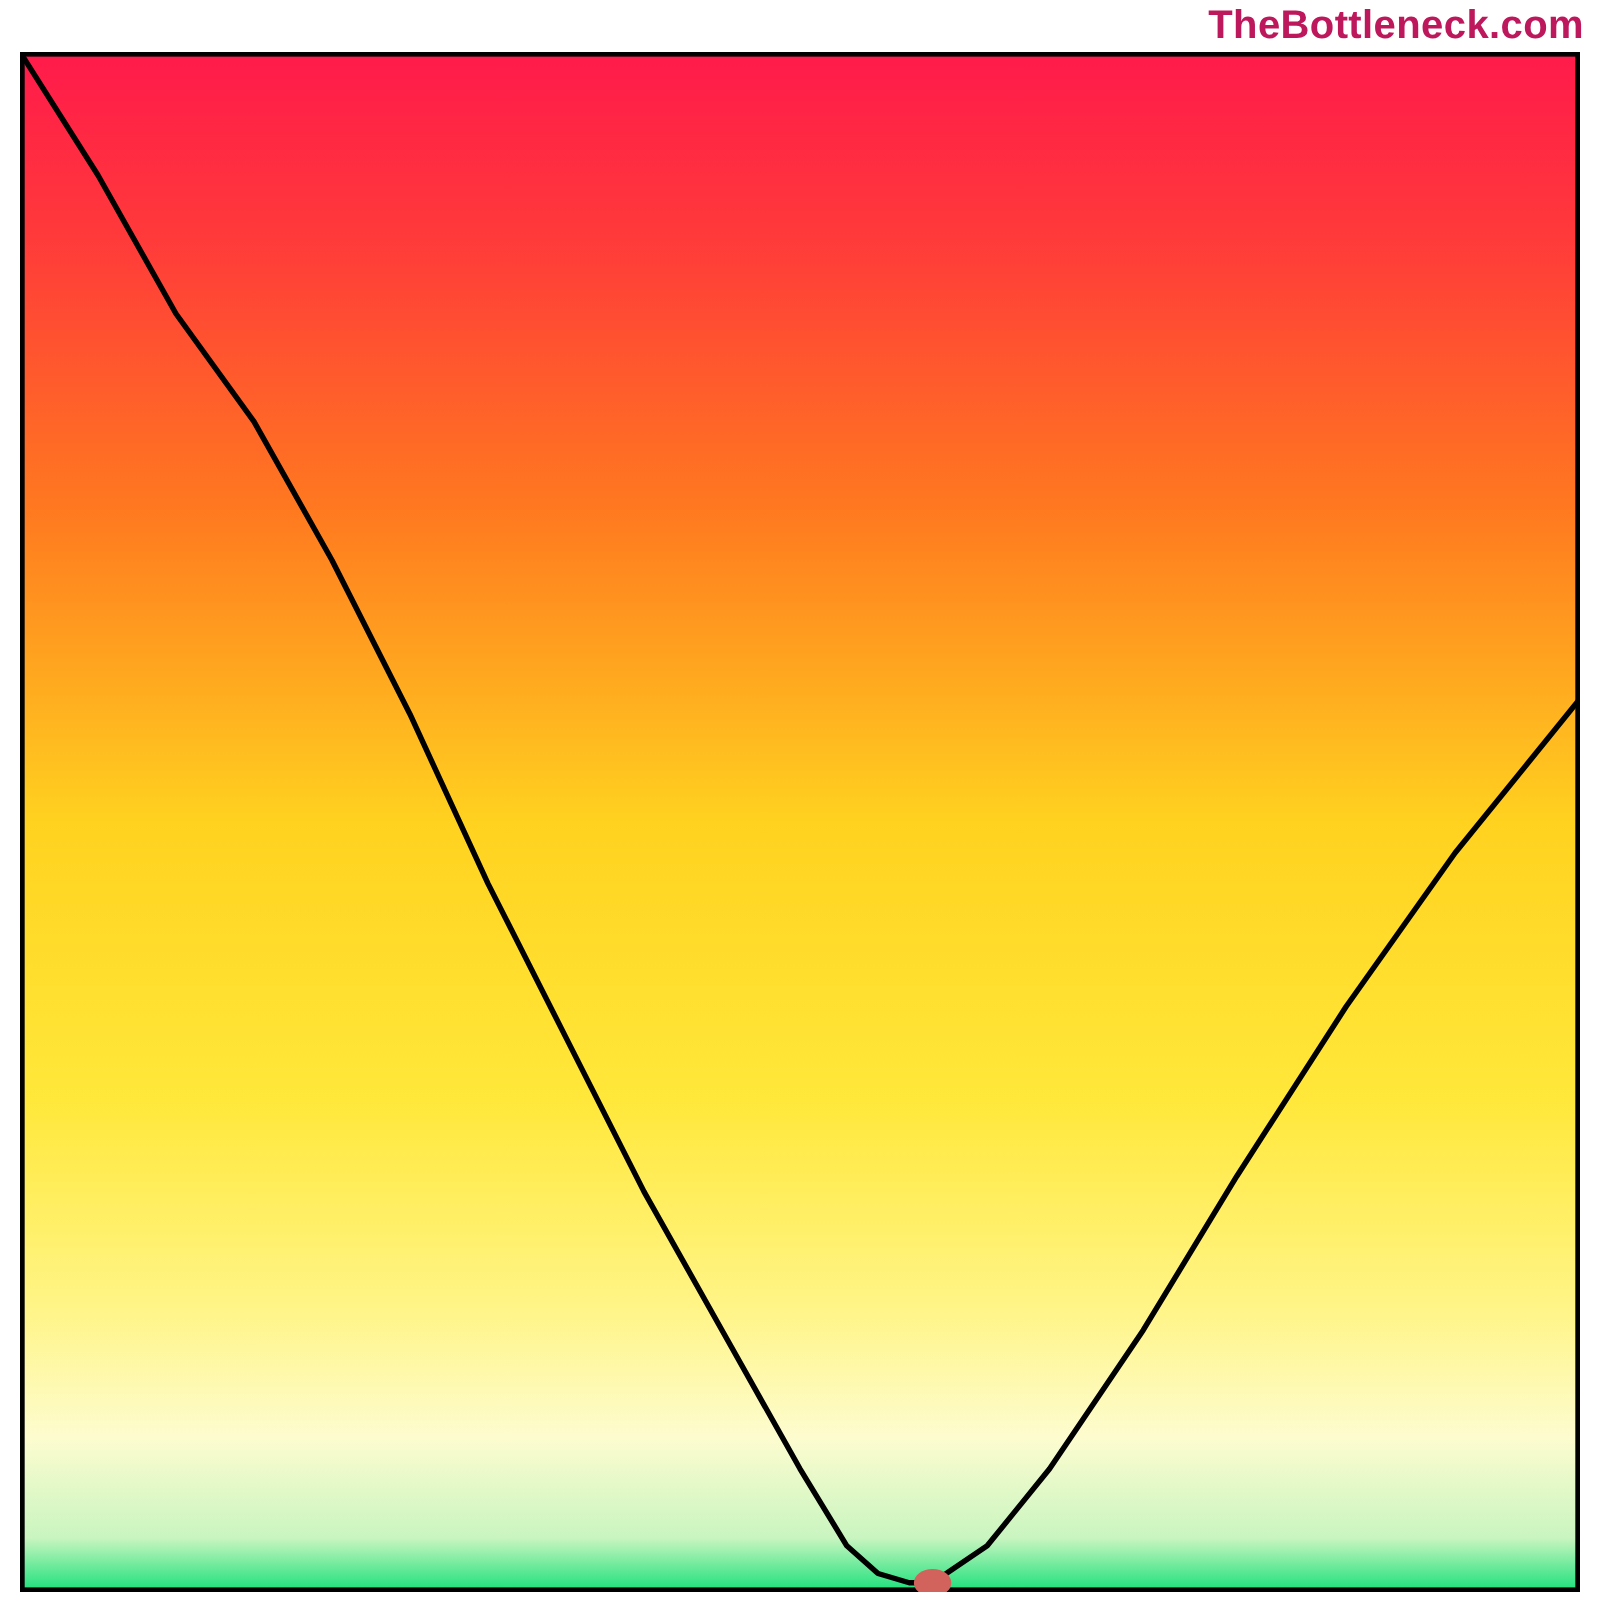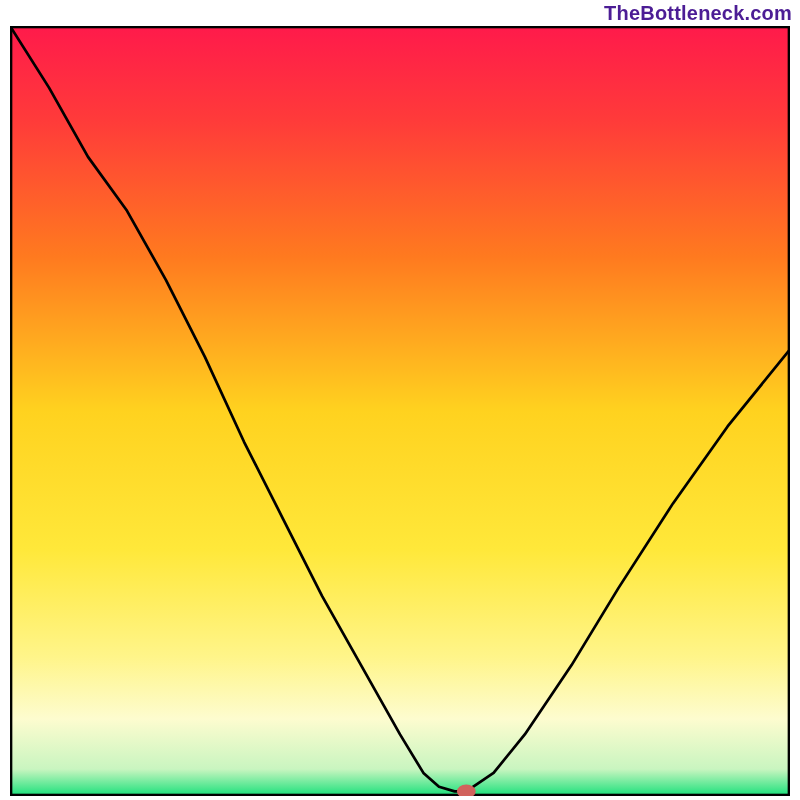--- a/index.html
+++ b/index.html
@@ -14,21 +14,21 @@
     position: relative;
     width: 800px;
     height: 800px;
   }
   .watermark {
     position: absolute;
     top: 2px;
     right: 8px;
     font-size: 20px;
     font-weight: bold;
-    color: #4c1d95;
+    color: #be185d;
     letter-spacing: 0.2px;
   }
   .plot {
     position: absolute;
     left: 10px;
     top: 26px;
     width: 780px;
     height: 770px;
   }
 </style>

